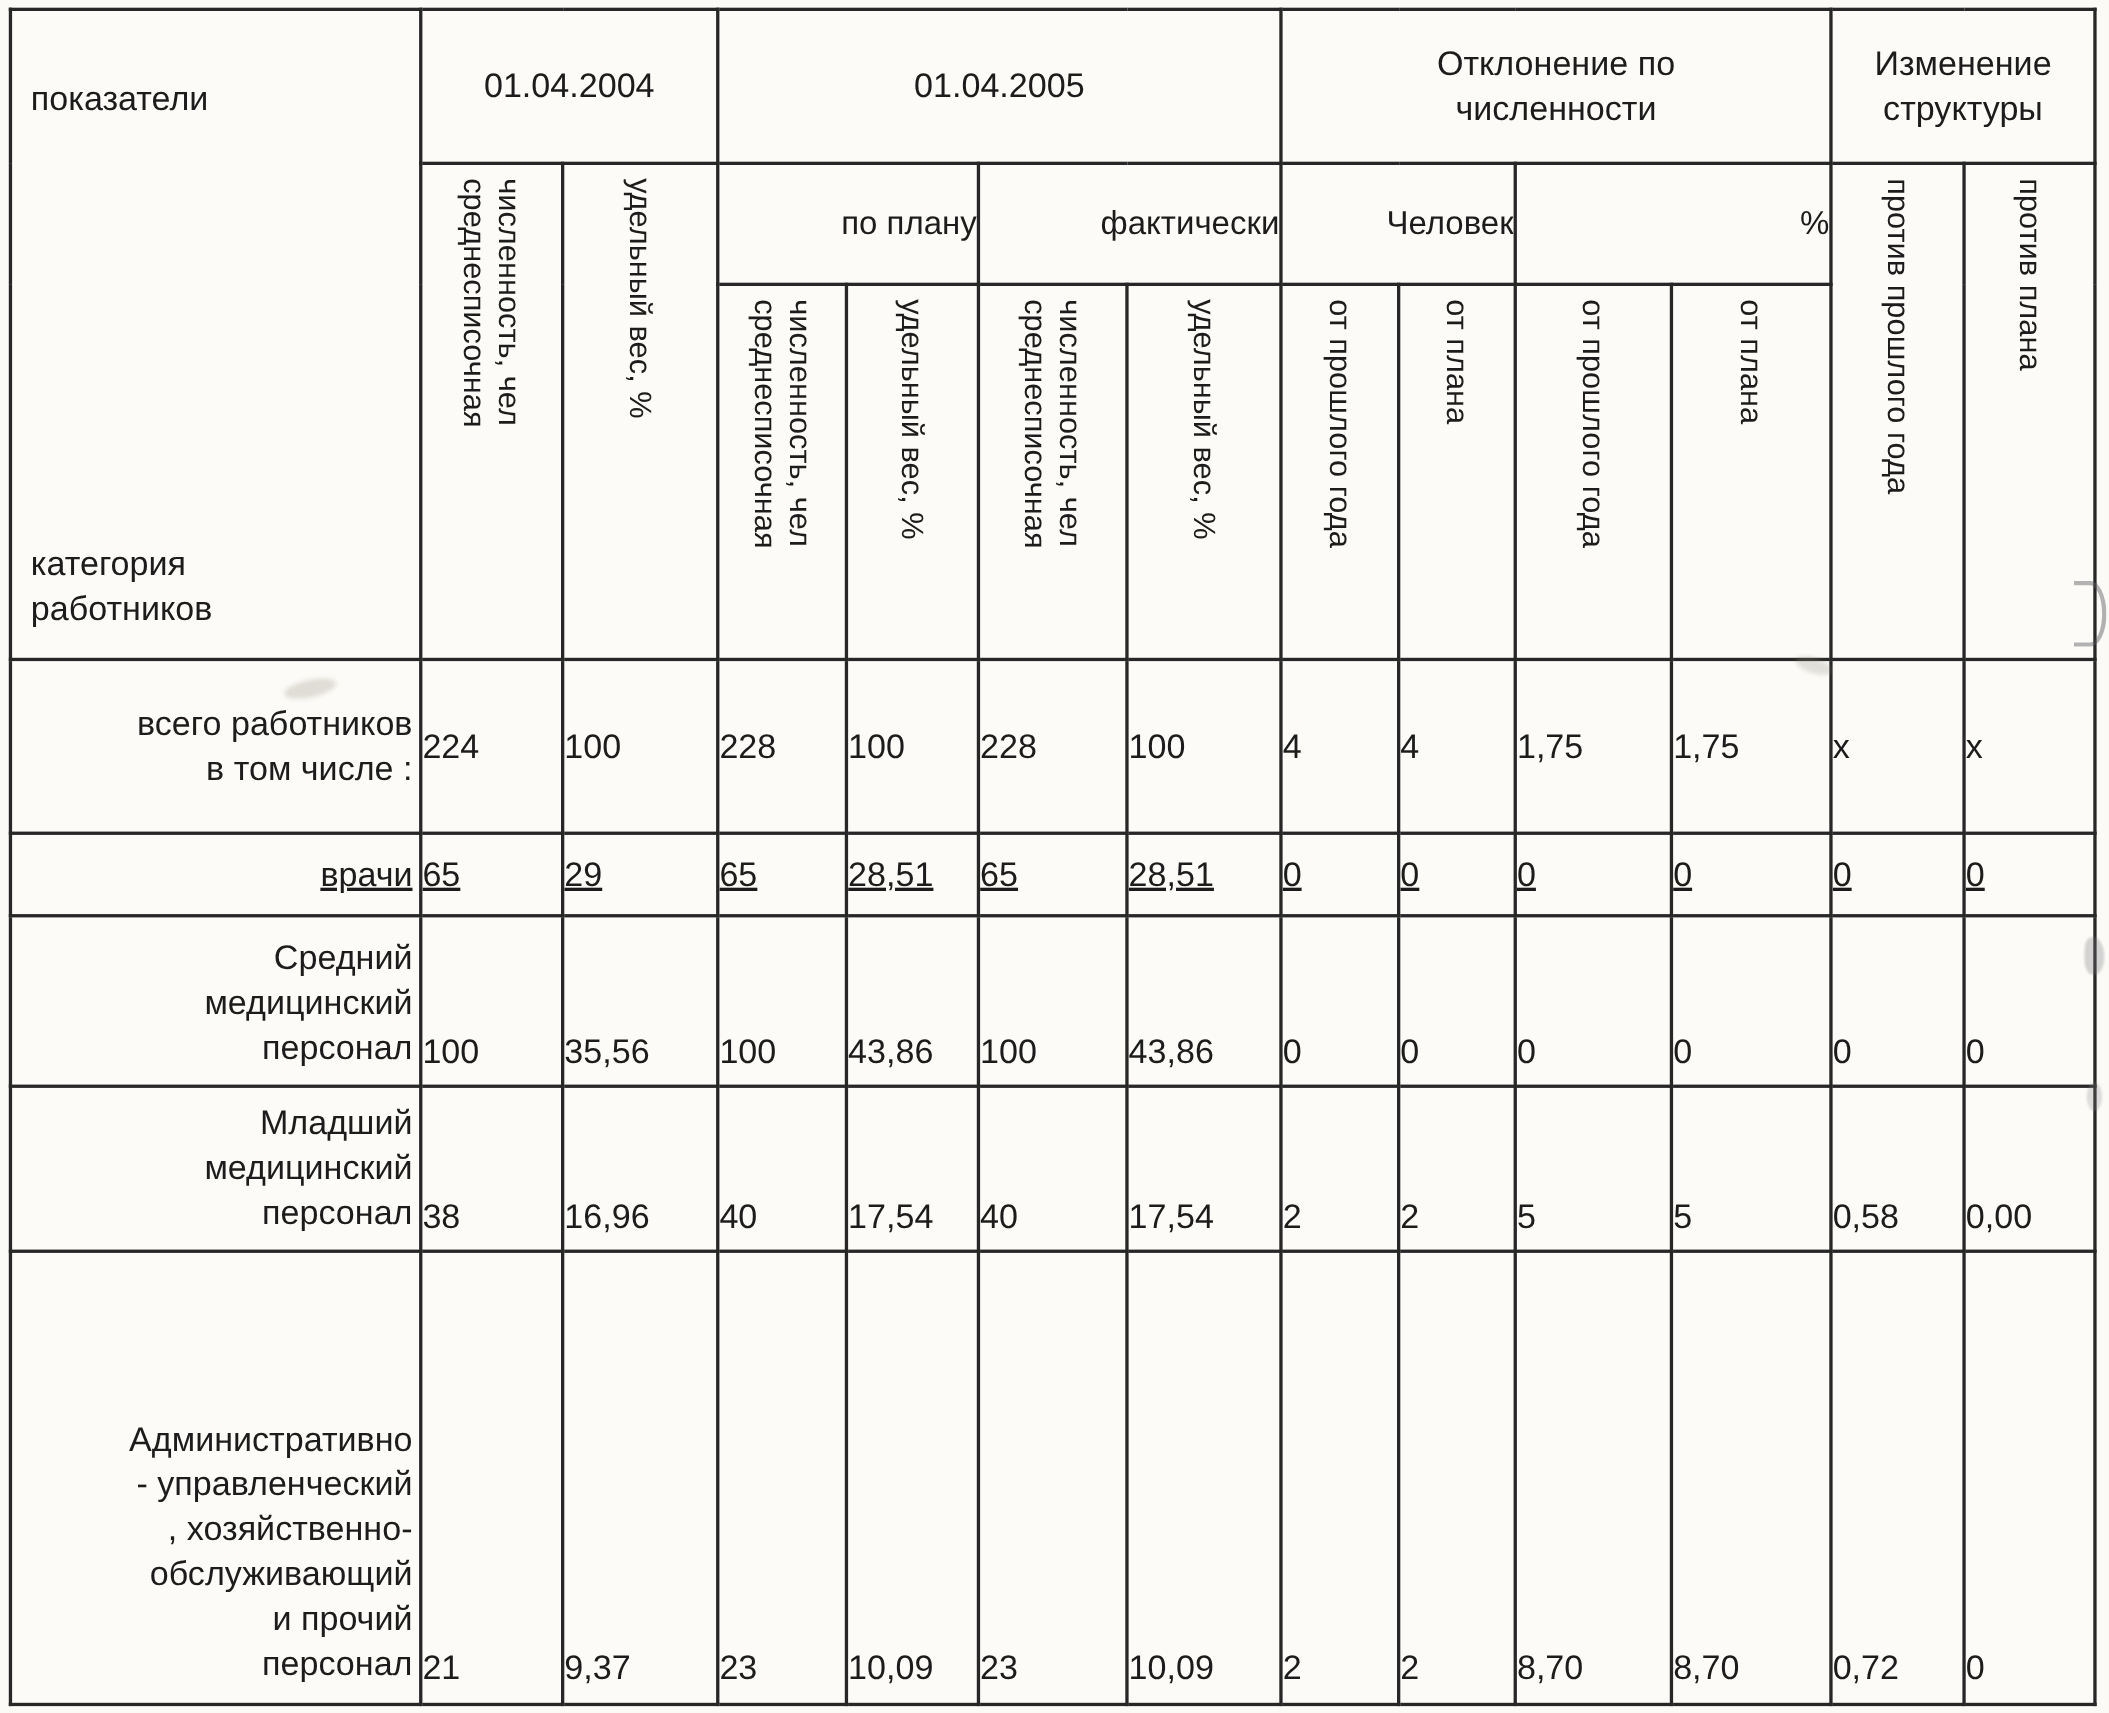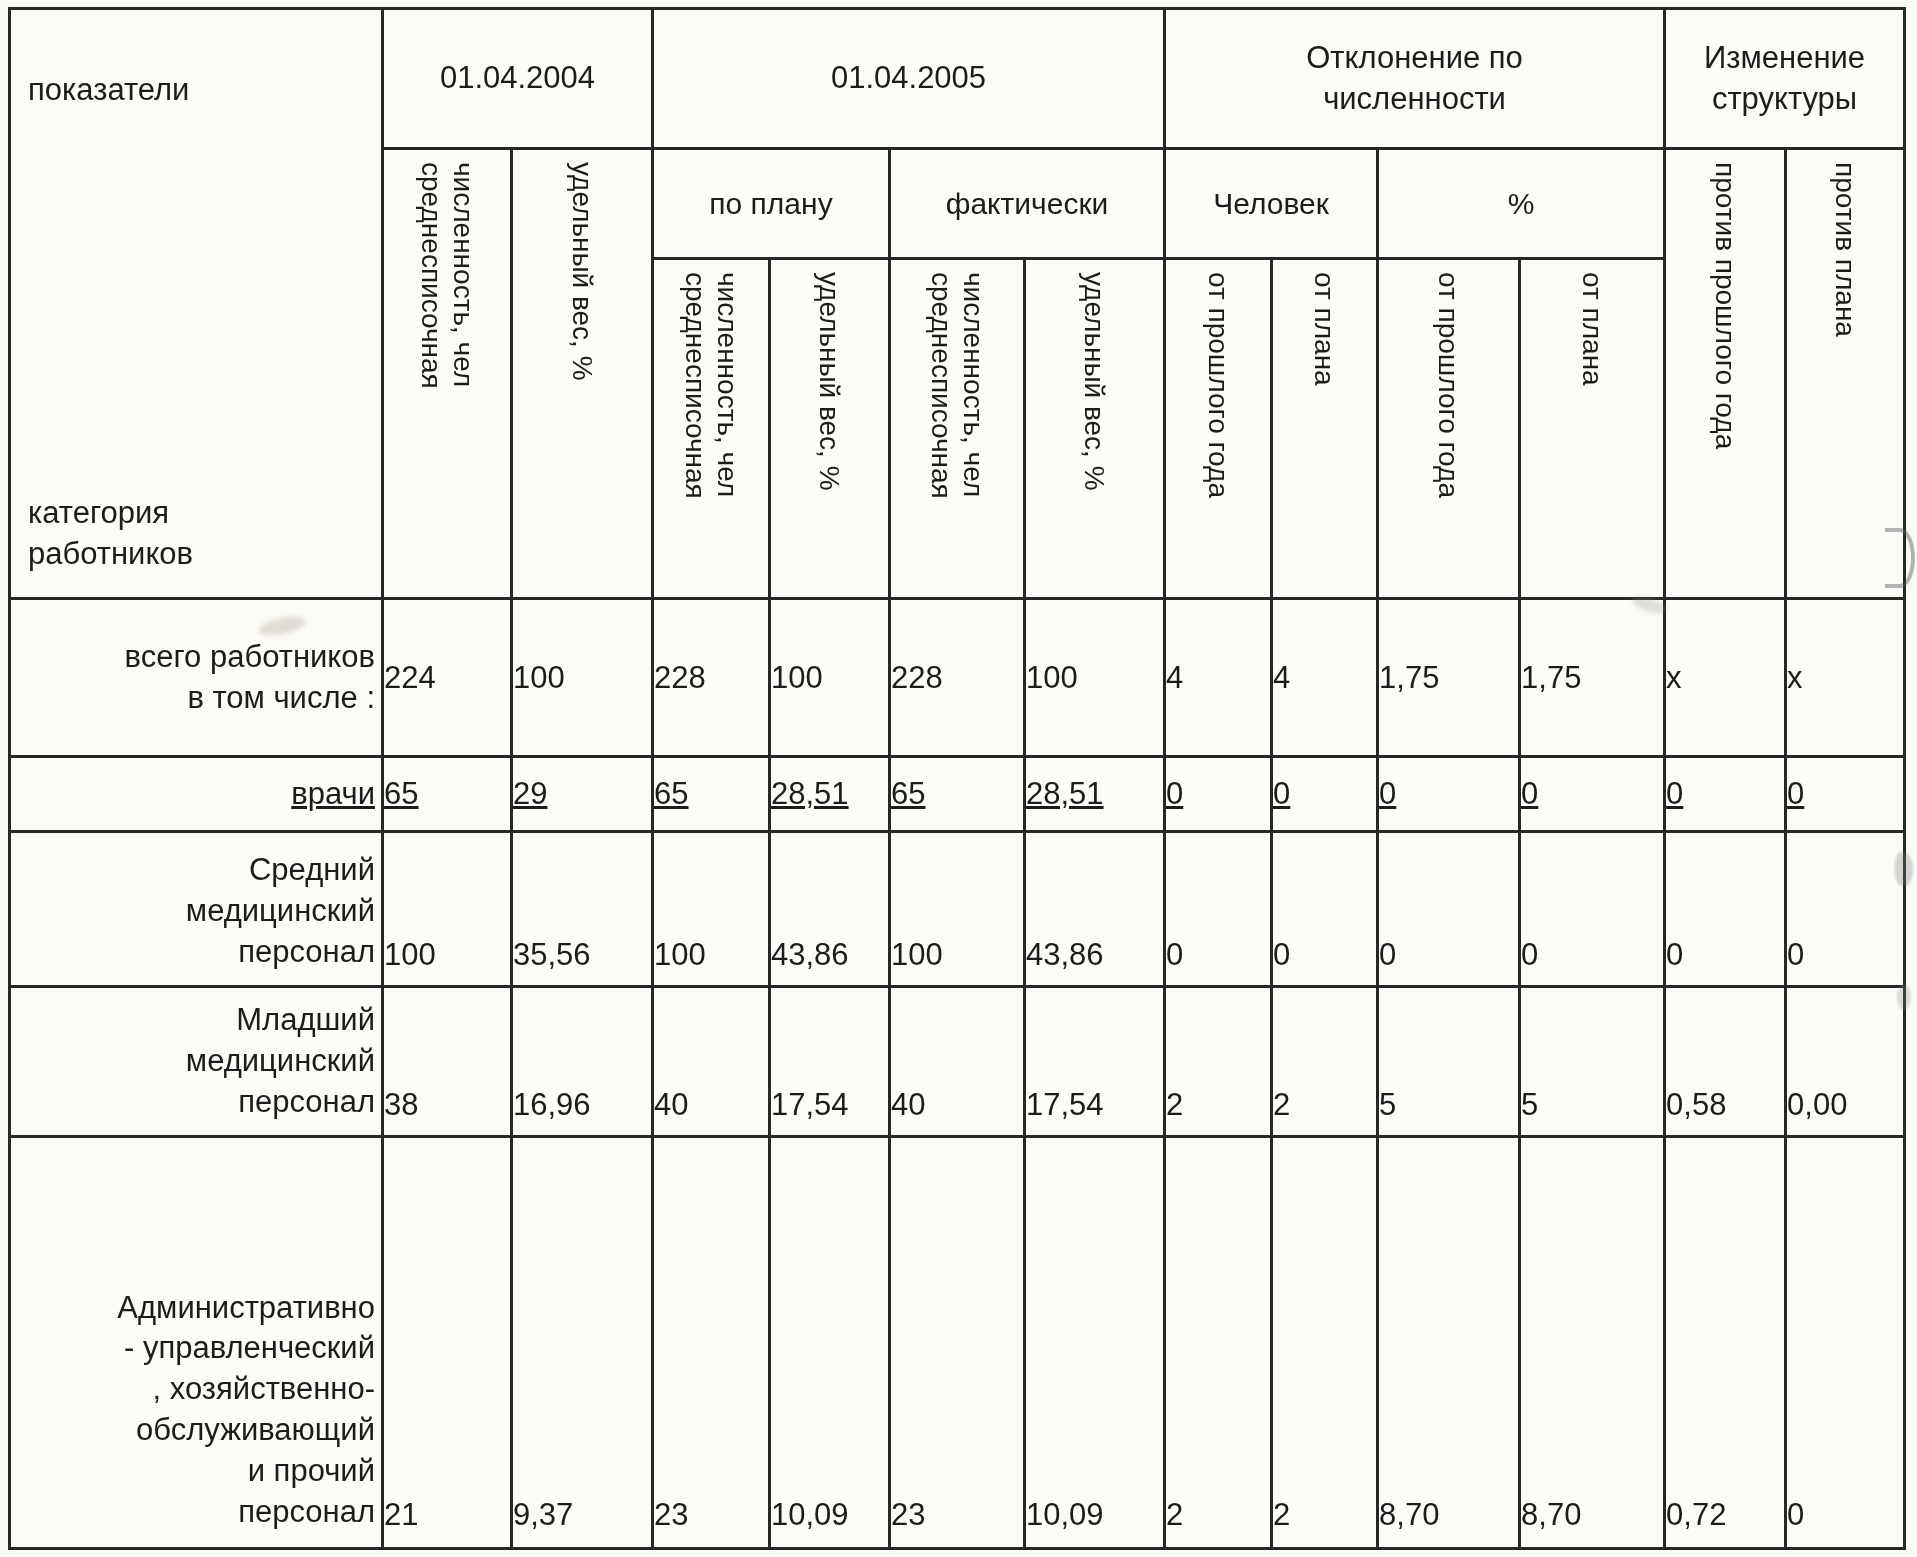--- a/index.html
+++ b/index.html
@@ -58,21 +58,21 @@
   }
 
   .ghead {
     text-align: center;
     vertical-align: middle;
     font-size: 31px;
     line-height: 1.3;
     white-space: pre-line;
   }
   .shead {
-    text-align: center;
+    text-align: right;
     vertical-align: middle;
     font-size: 30px;
   }
   .vcell {
     vertical-align: top;
     text-align: center;
     padding-top: 12px;
   }
   .vtext {
     writing-mode: vertical-lr;

